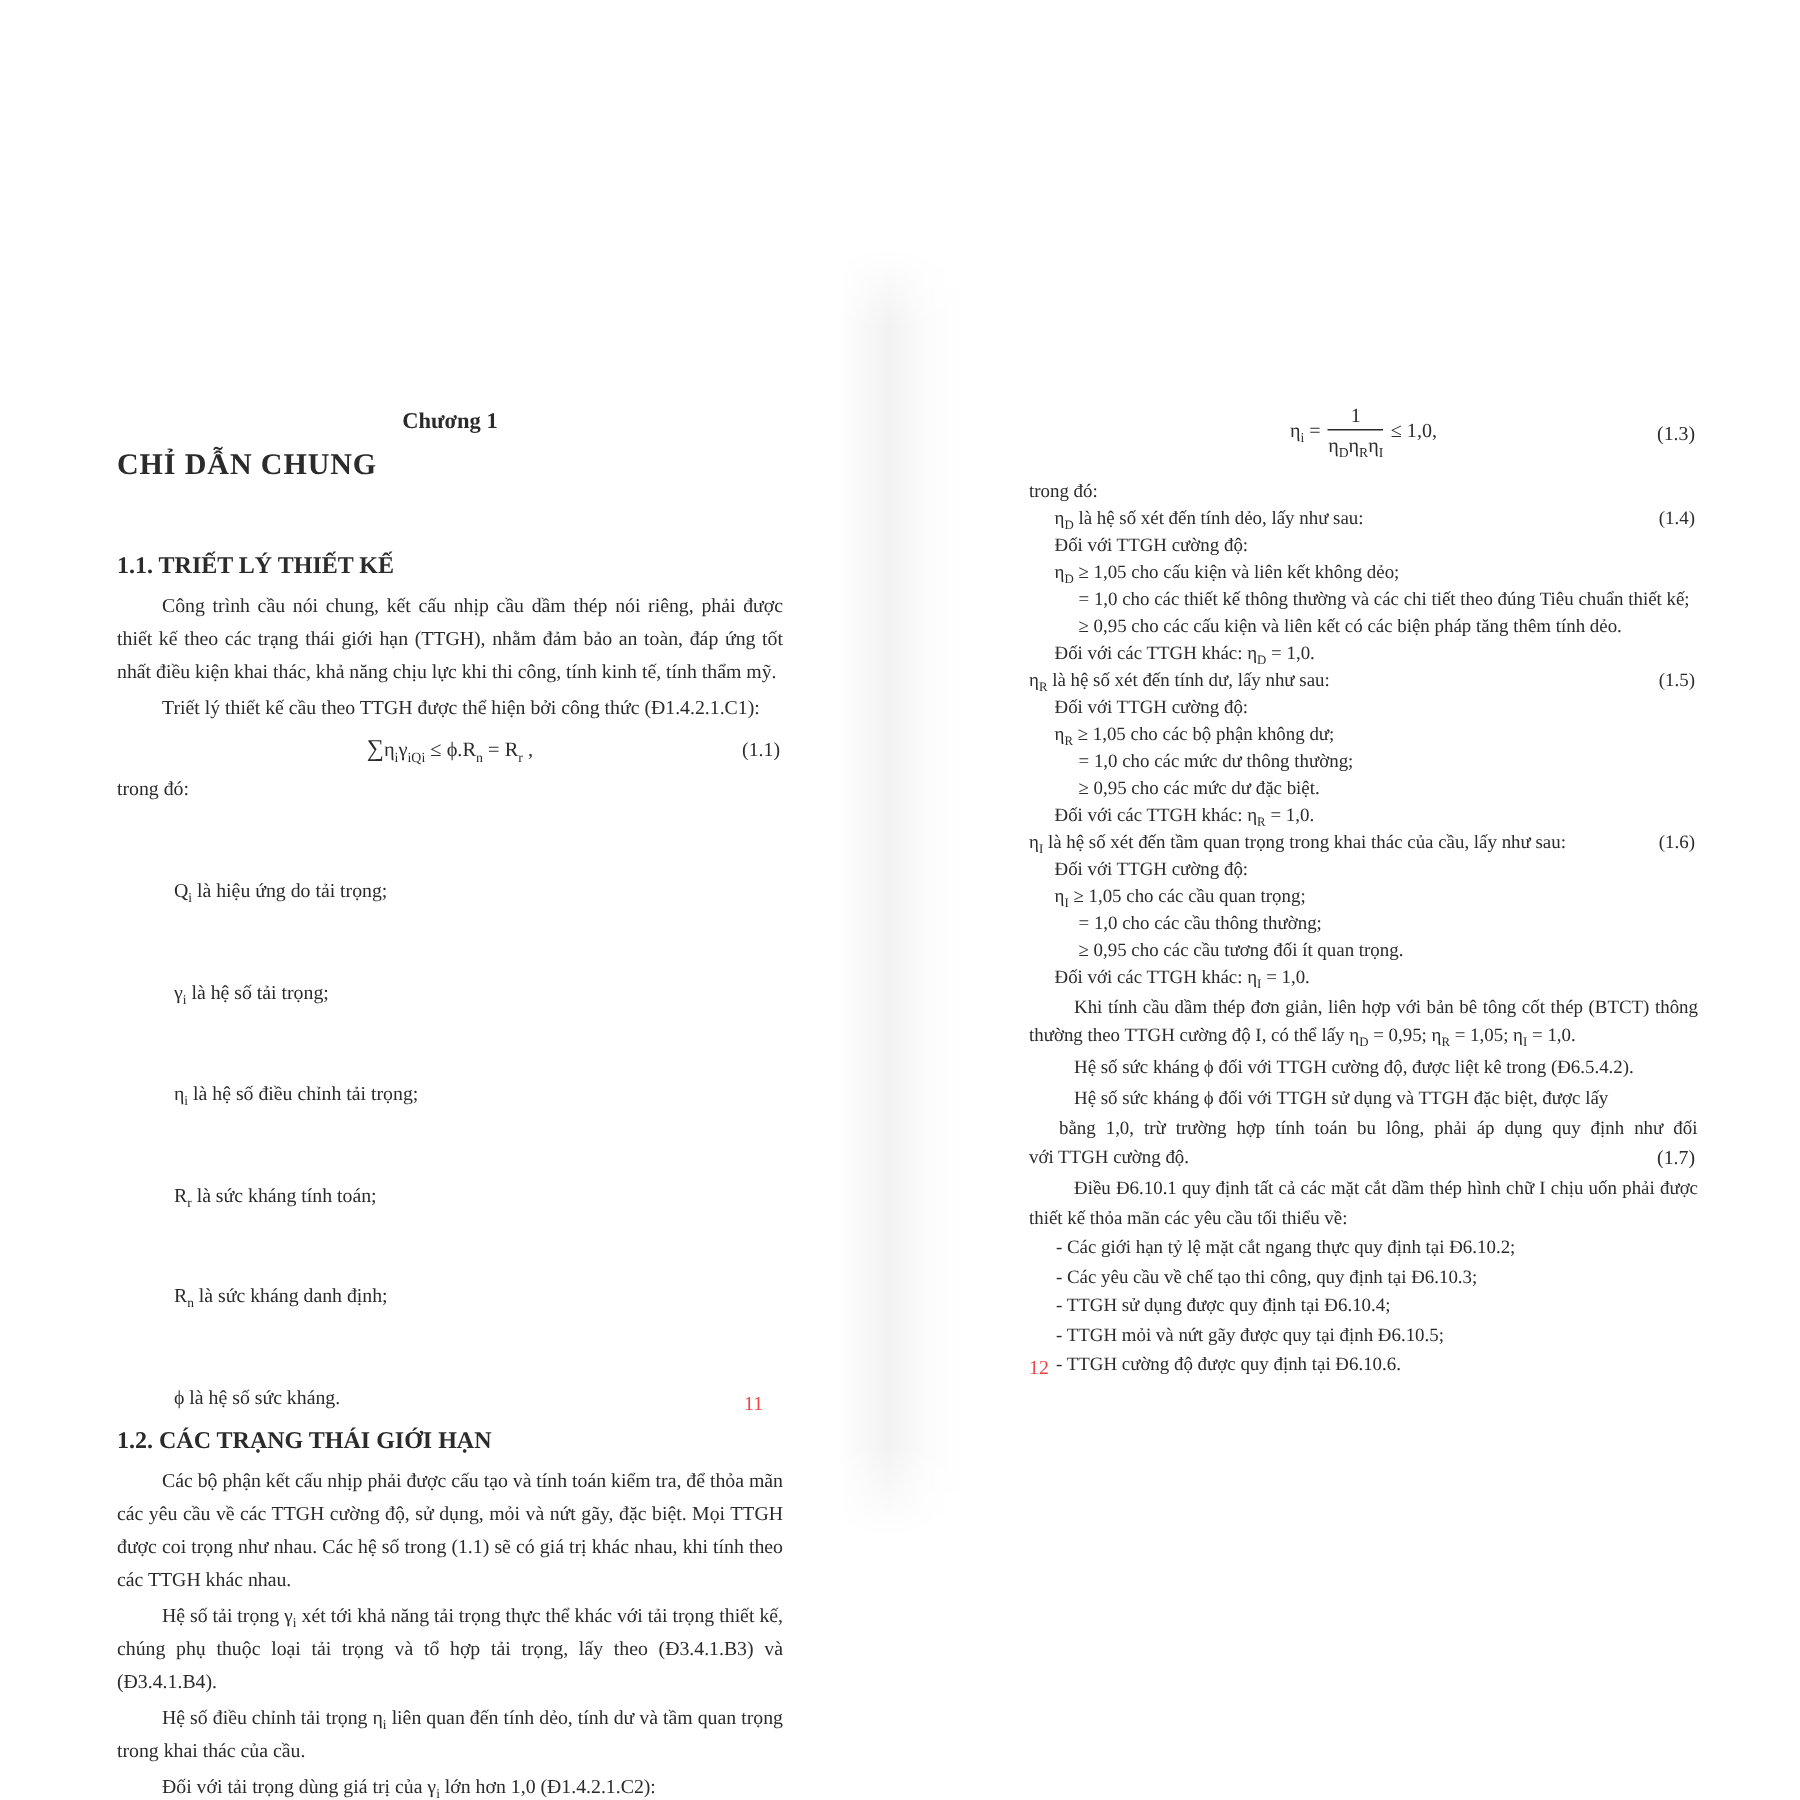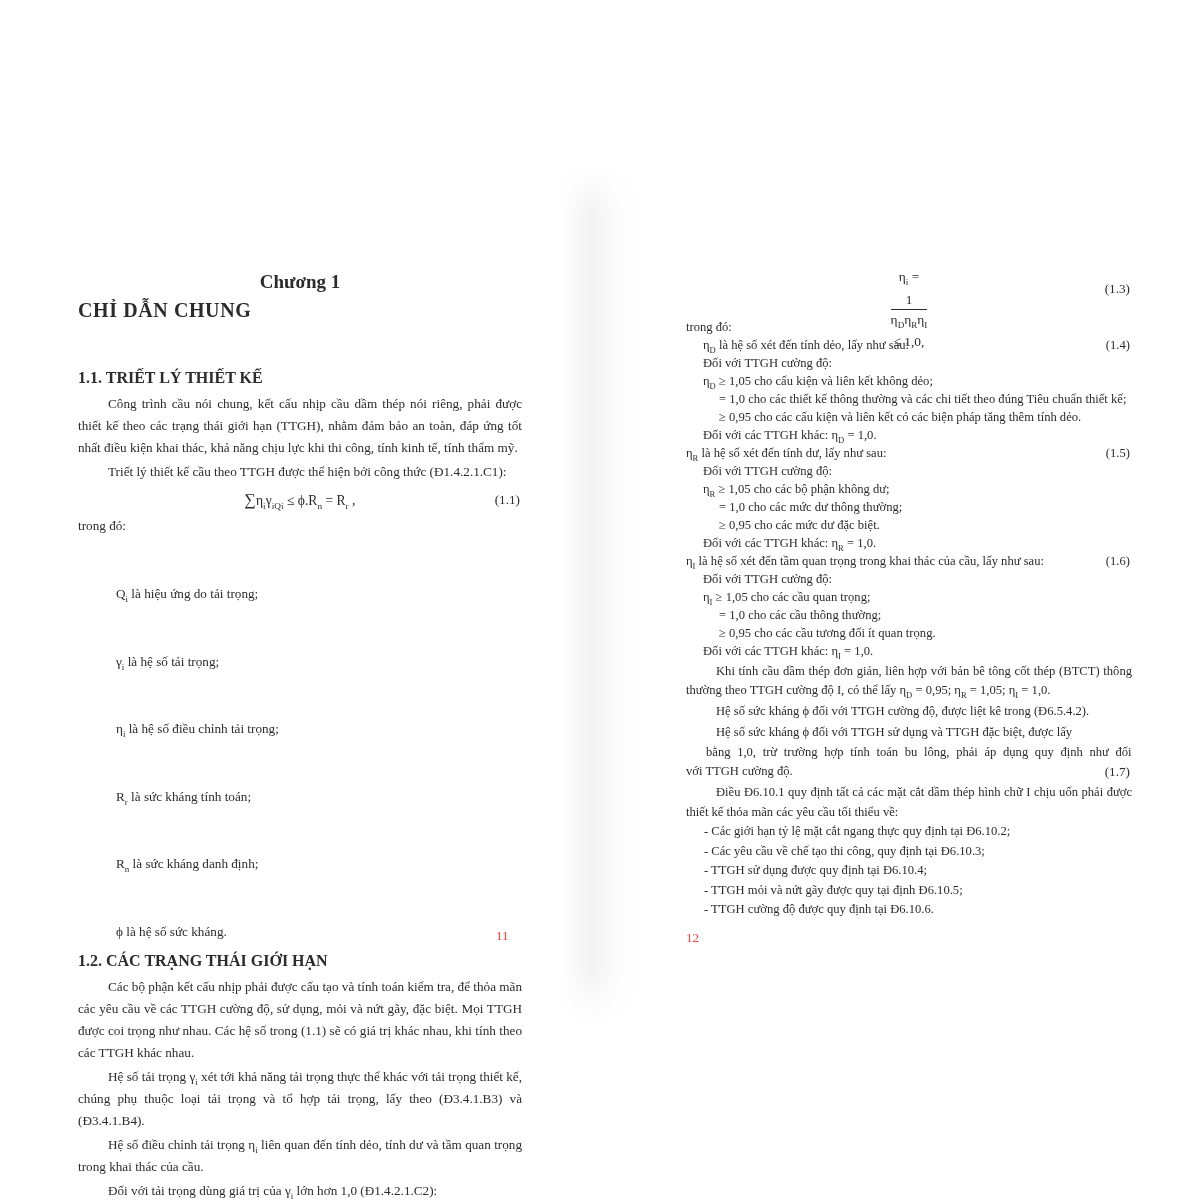--- a/index.html
+++ b/index.html
@@ -12,61 +12,61 @@
   .spine{
     position:absolute;left:558px;top:166px;width:86px;height:858px;
     background:linear-gradient(90deg, rgba(0,0,0,0) 0%, rgba(0,0,0,0.05) 40%, rgba(0,0,0,0.035) 52%, rgba(0,0,0,0.012) 70%, rgba(0,0,0,0) 100%);
     -webkit-mask-image:linear-gradient(to bottom, transparent 0%, #000 6%, #000 93%, transparent 100%);
     mask-image:linear-gradient(to bottom, transparent 0%, #000 6%, #000 93%, transparent 100%);
   }
   .page{position:absolute;}
   .page-left{left:78px;top:272px;width:444px;font-size:13.2px;line-height:22px;}
   .page-right{left:686px;top:268px;width:446px;font-size:12.6px;line-height:18px;}
 
-  .chap-label{text-align:center;font-weight:bold;font-size:19px;line-height:19px;}
+  .chap-label{text-align:center;font-weight:bold;font-size:15px;line-height:19px;}
   .chap-title{font-weight:bold;font-size:20px;line-height:26px;margin-top:6px;letter-spacing:0.6px;}
   .sec-heading{font-weight:bold;font-size:16px;line-height:18px;}
   .sh-first{margin-top:46px;}
   .sh-second{margin-top:10px;}
   .para{margin:6px 0 0;text-align:justify;text-indent:30px;}
   .para.tight{margin-top:2px;}
 
   .eq-row{position:relative;text-align:center;margin-top:4px;height:26px;line-height:26px;font-size:13.6px;}
   .eq-row .sum{font-size:16px;}
   .eq-num{position:absolute;right:2px;top:0;font-size:13.2px;}
   sub{font-size:0.68em;line-height:0;}
 
   .plain-line{margin-top:2px;}
   .defs{padding-left:38px;margin-top:3px;}
   .defs .def{line-height:20.5px;margin-top:47px;}
 
   
   .eq-frac-row{position:relative;height:46px;margin-bottom:4px;}
   .eq-frac-center{position:absolute;left:0;right:0;top:0;text-align:center;font-size:13.4px;}
-  .frac-wrap{display:inline-flex;align-items:center;gap:5px;flex-direction:column;}
+  .frac-wrap{display:inline-flex;align-items:center;gap:5px;}
   .frac{display:inline-block;vertical-align:middle;text-align:center;}
   .frac .top{display:block;border-bottom:1px solid #2b2b2b;padding:0 10px 1px;line-height:17px;}
   .frac .bot{display:block;padding-top:1px;line-height:17px;}
   .eq-frac-row .eq-num{top:12px;}
 
   .rline{position:relative;line-height:18px;white-space:nowrap;}
   .ind0{padding-left:0;}
   .ind1{padding-left:17px;}
   .ind2{padding-left:33px;}
   .rline .eq-num{font-size:12.6px;}
   .rp{margin:1.5px 0 0;text-align:justify;text-indent:30px;line-height:19.5px;}
   .rp-line{line-height:19.5px;}
   .rp-line.spread{word-spacing:3.5px;padding-left:20px;}
   .rp-last{position:relative;line-height:19.5px;}
   .rp-last .eq-num{top:0;}
   .bullets .rp-line{padding-left:18px;}
 
   .page-num{position:absolute;font-size:13.2px;color:#ef4444;}
   .pn-left-page{left:496px;top:928px;}
-  .pn-right-page{left:686px;top:930px;}
+  .pn-right-page{left:686px;top:904px;}
 </style>
 </head>
 <body>
 
 <div class="canvas">
   <div class="spine"></div>
 
   <div class="page page-left">
     <div class="chap-label">Chương 1</div>
     <div class="chap-title">CHỈ DẪN CHUNG</div>

